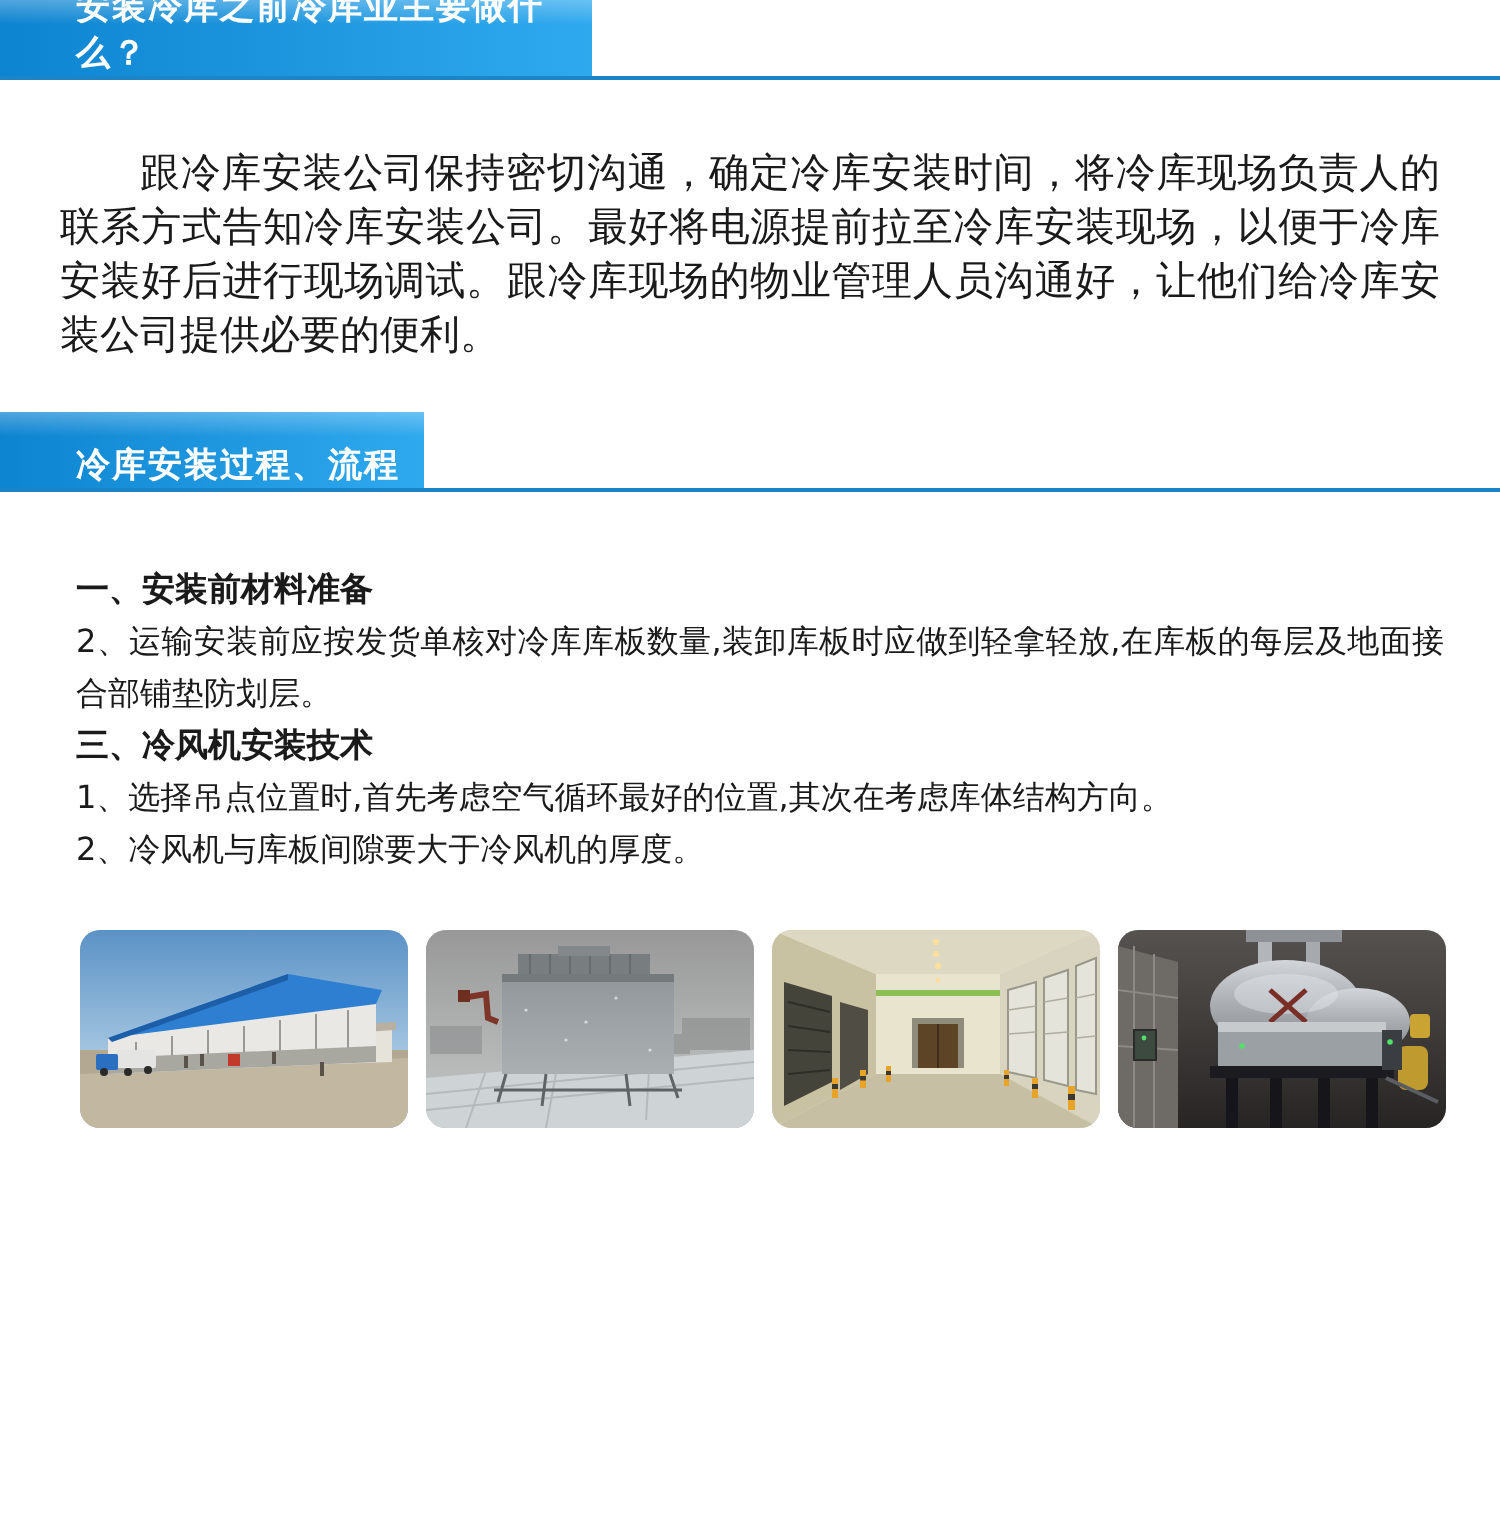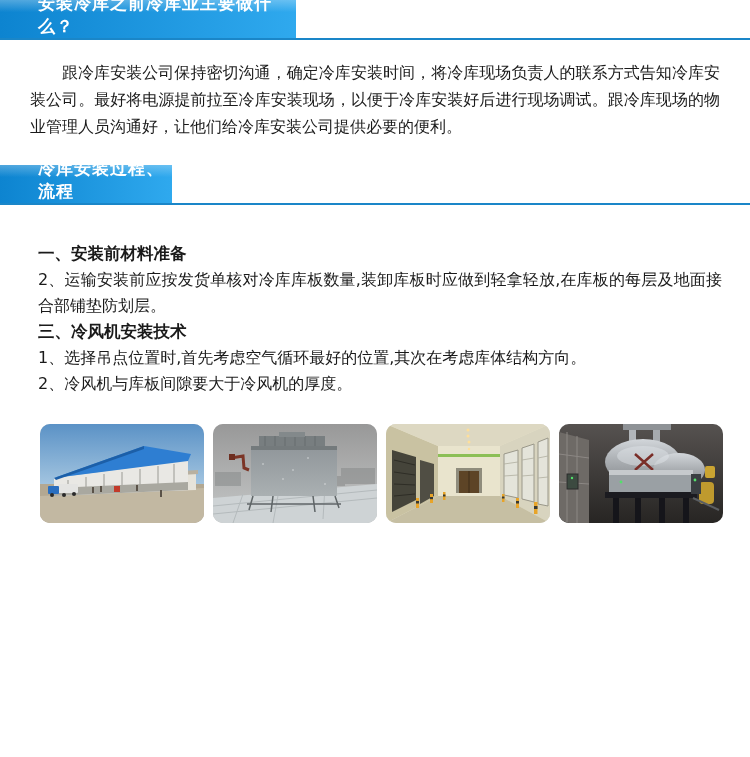--- a/index.html
+++ b/index.html
@@ -17,26 +17,26 @@
   }
   .bar {
     position:absolute; left:0; top:0; bottom:2px; width:296px;
     background:
       linear-gradient(to bottom, rgba(255,255,255,.28), rgba(255,255,255,0) 32%),
       linear-gradient(to right, #0d84d0, #2fa9ee);
     color:#ffffff; font-weight:700; font-size:17px;
     display:flex; align-items:flex-end; padding-left:38px;
     letter-spacing:1px;
   }
-  .bar2 { width:172px; }
+  .bar2 { width:212px; }
   .rule2 { margin-top:25px; }
 
   .lead {
-    margin:19px 30px 0 30px;
-    font-size:16px; line-height:27px; text-indent:2em;
+    margin:33px 30px 0 30px;
+    font-size:20px; line-height:27px; text-indent:2em;
     text-align:justify;
   }
 
   .content {
     margin:36px 28px 4px 38px;
     font-size:16px; line-height:26px; text-align:justify;
   }
   .content .h { font-weight:700; font-size:16.5px; }
 
   .photos {

